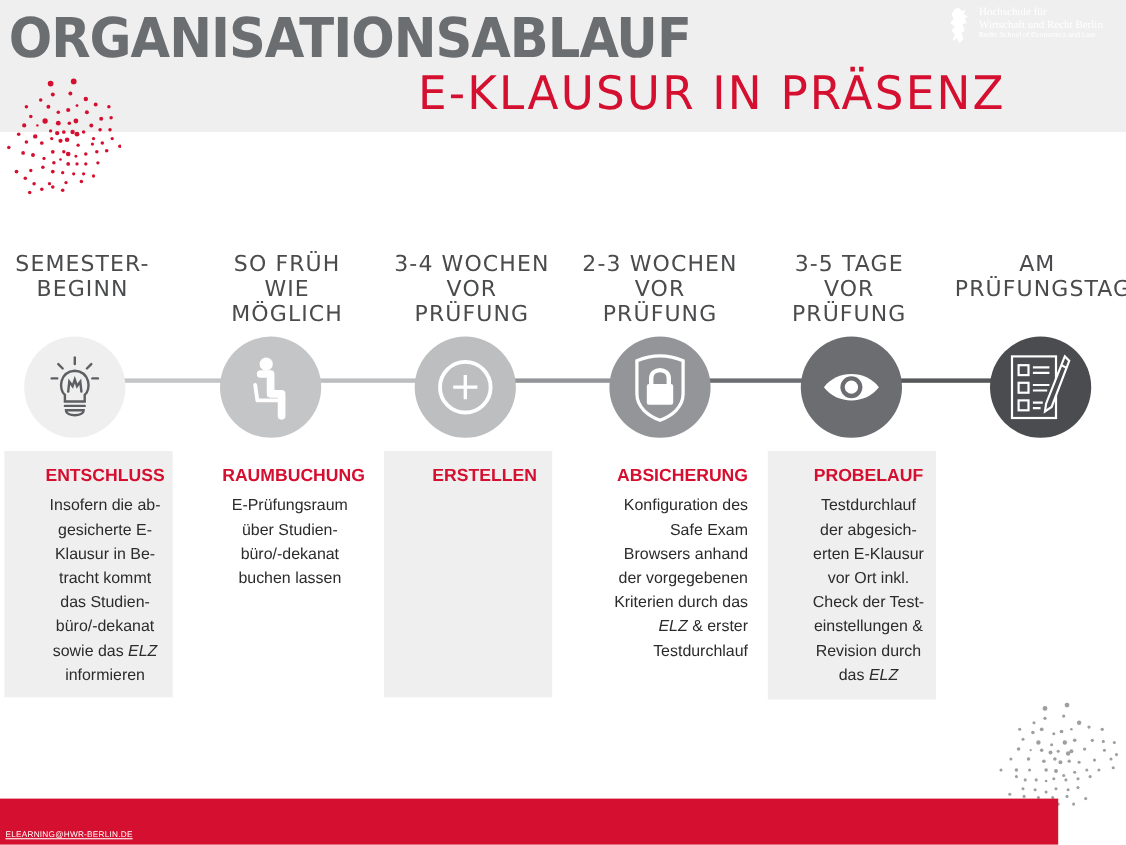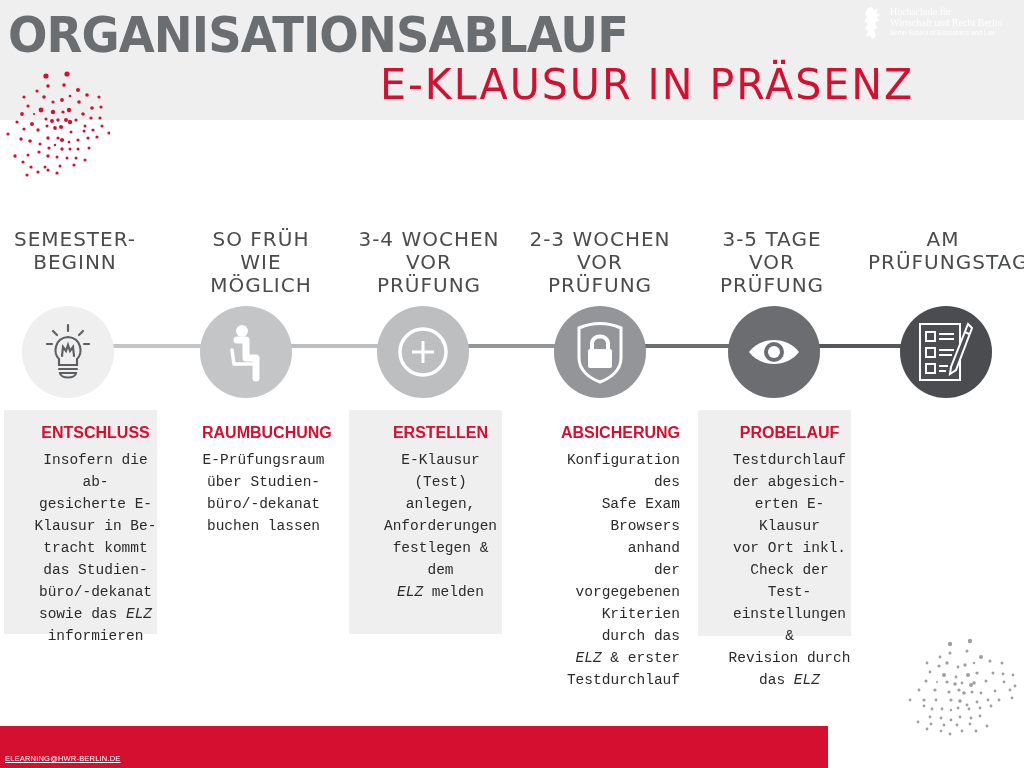--- a/index.html
+++ b/index.html
@@ -20,23 +20,23 @@
 
   .phase { position: absolute; top: 228px; width: 150px; text-align: center; font-family: "DejaVu Sans", sans-serif; font-size: 20px; line-height: 23px; color: #4a4b4d; letter-spacing: 1px; }
 
   .line { position: absolute; top: 344px; height: 4px; }
 
   .circle { position: absolute; top: 306px; width: 92px; height: 92px; border-radius: 50%; display: flex; align-items: center; justify-content: center; }
 
   .card { position: absolute; top: 410px; width: 153px; text-align: center; padding-top: 14px; padding-left: 30px; }
   .card.shaded { background: #efefef; }
   .card-title { font-family: "Liberation Sans", sans-serif; font-weight: 700; font-size: 16px; color: #d50f2f; margin-bottom: 7px; }
-  .card-text { font-family: Liberation Mono, monospace; font-size: 14.5px; line-height: 22px; color: #2b2b2b; white-space: pre-line; }
-
-  .footer { position: absolute; left: 0; top: 726px; width: 828px; height: 42px; background: #d50f2f; }
+  .card-text { font-family: Liberation Sans, sans-serif; font-size: 14.5px; line-height: 22px; color: #2b2b2b; white-space: pre-line; }
+
+  .footer { position: absolute; left: 0; top: 726px; width: 962px; height: 42px; background: #d50f2f; }
   .footer-left { position: absolute; left: 5px; top: 28px; font-size: 7.5px; color: #ffffff; text-decoration: underline; letter-spacing: 0.2px; }
   .footer-right { position: absolute; right: 6px; top: 40px; font-size: 13px; color: #ffffff; letter-spacing: 0.8px; }
 </style>
 </head>
 <body>
 
 <div class="page">
 
   <div class="header">
     <div class="title-main">ORGANISATIONSABLAUF</div>
@@ -244,25 +244,20 @@
   </div>
   <div class="card" style="left:172px;">
     <div class="card-title">RAUMBUCHUNG</div>
     <div class="card-text">E-Prüfungsraum
 über Studien-
 büro/-dekanat
 buchen lassen</div>
   </div>
   <div class="card shaded" style="left:349px; height:224px;">
     <div class="card-title">ERSTELLEN</div>
-    <div class="card-text">E-Klausur (Test)
-anlegen,
-Anforderungen
-festlegen &amp; dem
-<i>ELZ</i> melden</div>
   </div>
   <div class="card" style="left:520px; width:160px;text-align:right;">
     <div class="card-title">ABSICHERUNG</div>
     <div class="card-text">Konfiguration des
 Safe Exam
 Browsers anhand
 der vorgegebenen
 Kriterien durch das
 <i>ELZ</i> &amp; erster
 Testdurchlauf</div>

